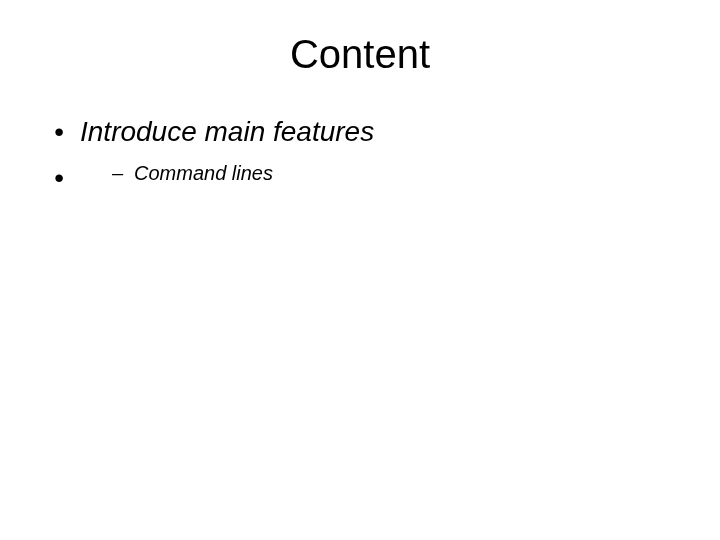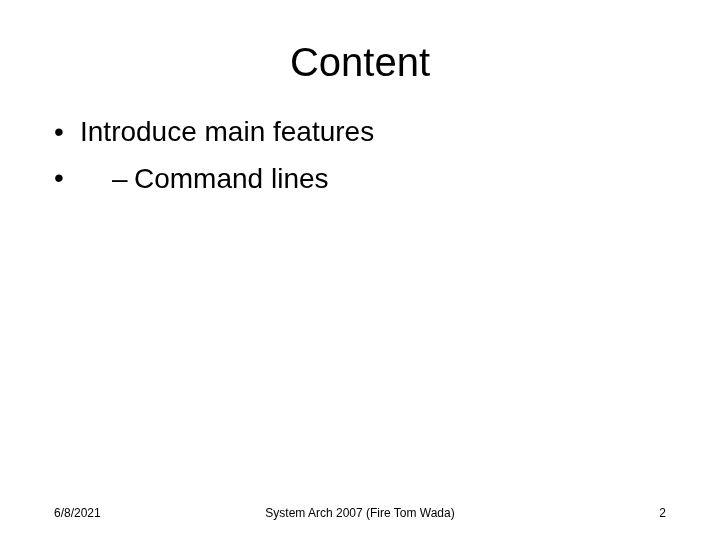--- a/index.html
+++ b/index.html
@@ -13,32 +13,33 @@
     overflow: hidden;
   }
   .slide {
     position: relative;
     width: 720px;
     height: 540px;
     box-sizing: border-box;
   }
   .title {
     position: absolute;
-    top: 40px;
+    top: 32px;
     left: 0;
     width: 100%;
     text-align: center;
     font-size: 40px;
     font-weight: 400;
   }
   .body {
     position: absolute;
     top: 115px;
     left: 54px;
     right: 54px;
+    font-style: italic;
   }
   ul.level1 {
     list-style: none;
     margin: 0;
     padding: 0;
     font-size: 28px;
     line-height: 1.22;
   }
   ul.level1 > li {
     position: relative;
@@ -50,21 +51,21 @@
     position: absolute;
     left: 0;
     top: 0;
     font-size: 28px;
     line-height: 1.22;
   }
   ul.level2 {
     list-style: none;
     margin: 12px 0 10px 0;
     padding: 0 0 0 32px;
-    font-size: 28px;
+    font-size: 20px;
     line-height: 1.25;
   }
   ul.level2 > li {
     position: relative;
     padding-left: 22px;
     margin: 0 0 2px 0;
   }
   ul.level2 > li::before {
     content: "–";
     position: absolute;
@@ -109,19 +110,14 @@
     <ul class="level1">
       <li><span>Introduce main features</span></li>
       <li>
         <ul class="level2">
           <li><span>Command lines</span></li>
         </ul>
       </li>
     </ul>
   </div>
 
-  <div class="footer">
-    <div class="date">6/8/2021</div>
-    <div class="center">System Arch 2007  (Fire Tom Wada)</div>
-    <div class="pagenum">2</div>
-  </div>
 
 </div>
 
 </body></html>

